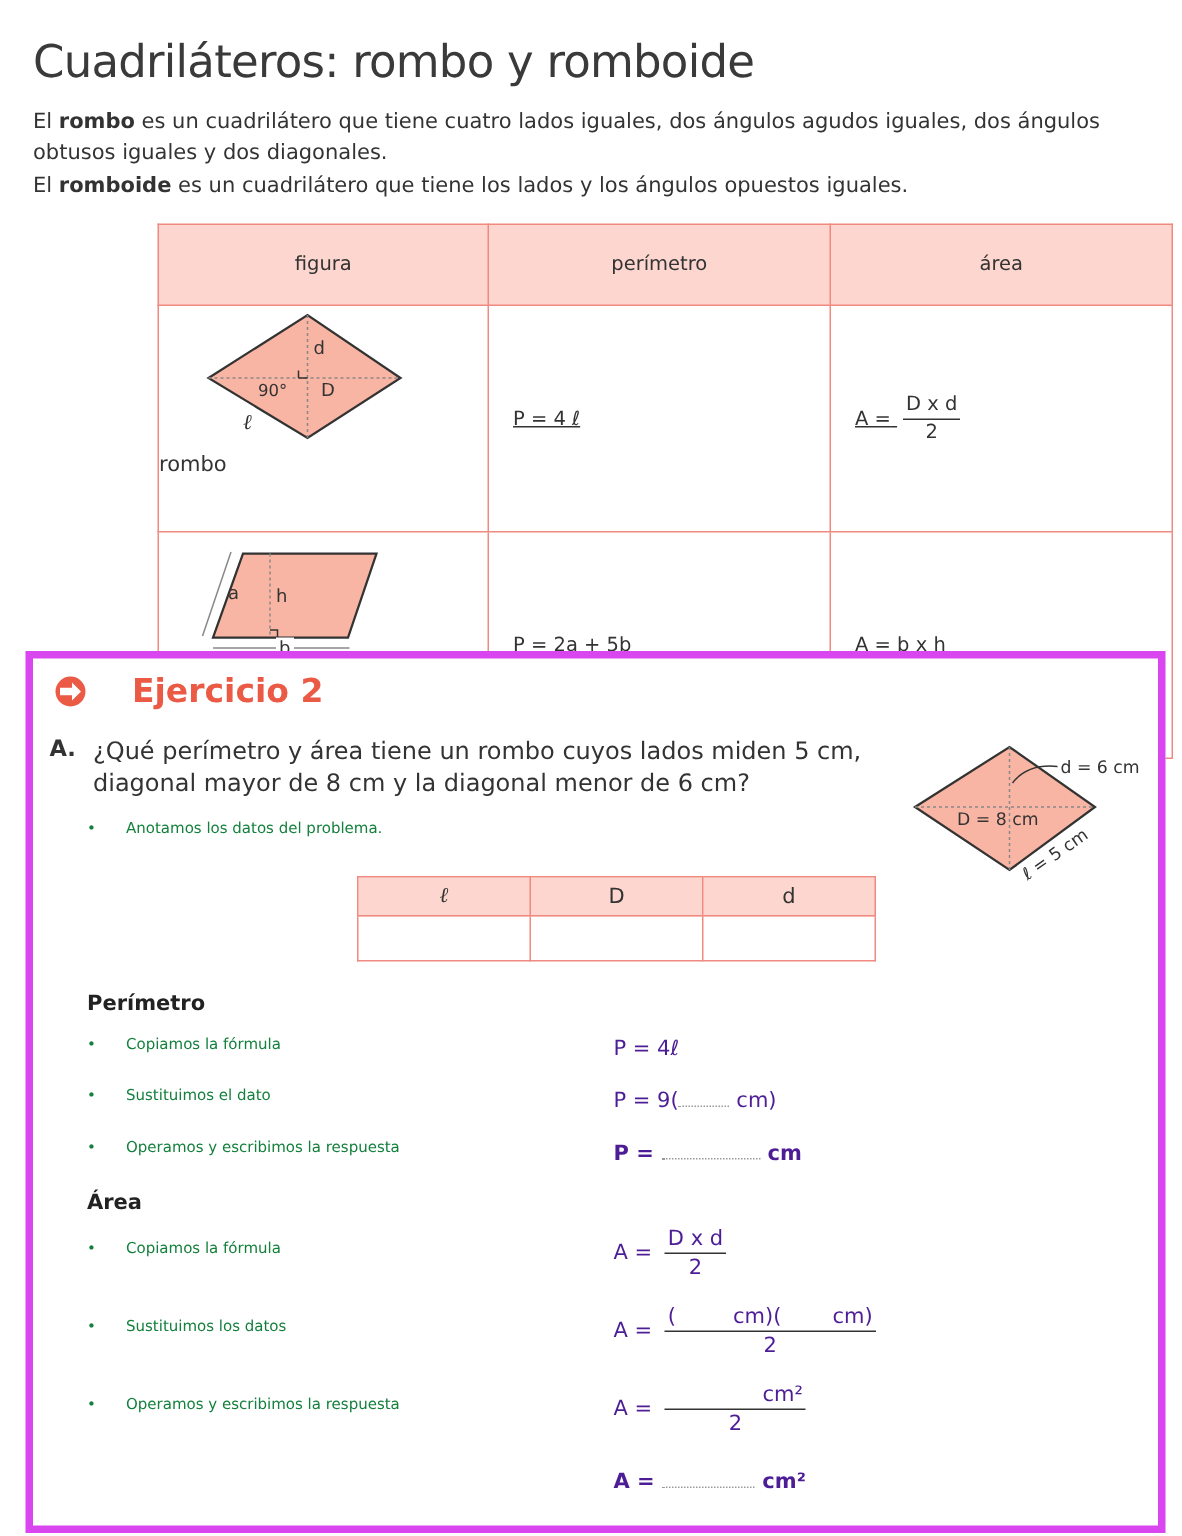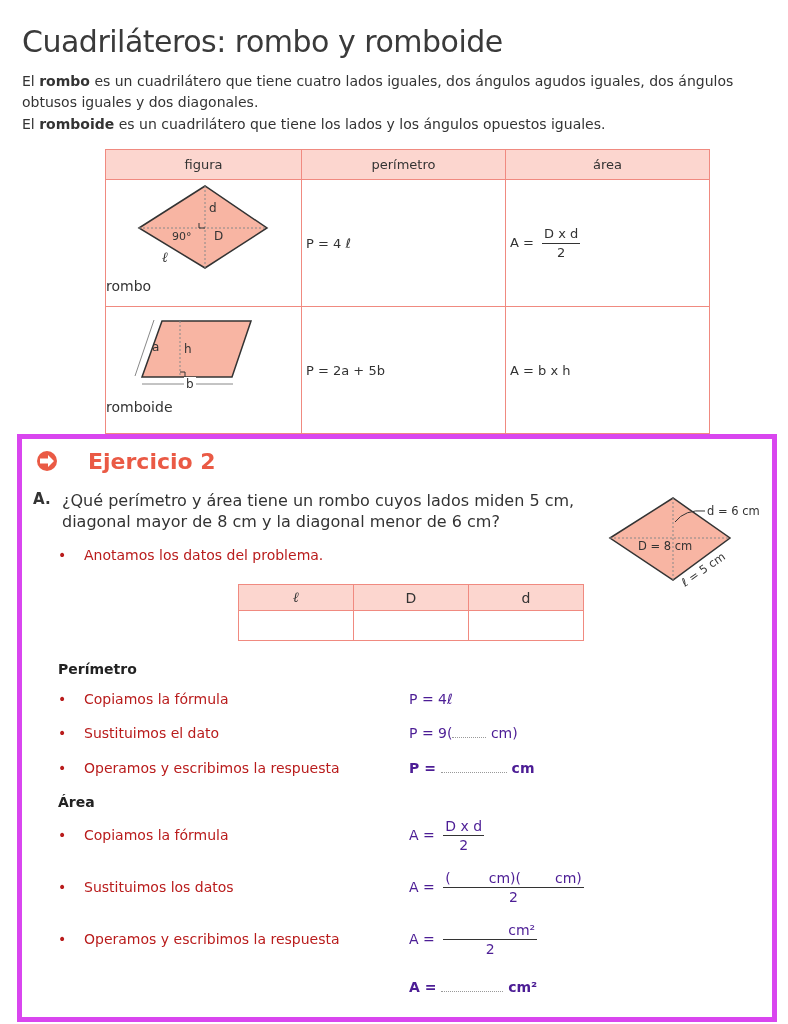--- a/index.html
+++ b/index.html
@@ -2,38 +2,38 @@
 <html><head>
 <meta charset="utf-8">
 <style>
   html, body { margin: 0; padding: 0; background: #ffffff; }
   body { width: 788px; height: 1024px; position: relative; overflow: hidden;
          font-family: "DejaVu Sans", sans-serif; color: #333333; }
   .title { position: absolute; left: 22px; top: 4px; font-size: 30px; color: #3a3a3a; font-weight: normal; letter-spacing: -0.5px; margin-top: 20px; }
   .para { position: absolute; left: 22px; font-size: 14px; line-height: 21px; color: #333; width: 750px; }
   .para b { font-weight: bold; }
   .ref-table { position: absolute; left: 105px; top: 149px; border-collapse: collapse; }
-  .ref-table td, .ref-table th { border: 1.5px solid #f08a80; padding: 4px; font-weight: normal; font-size: 13px; color: #333; }
+  .ref-table td, .ref-table th { border: 1.5px solid #f08a80; padding: 16px; font-weight: normal; font-size: 13px; color: #333; }
   .ref-table th { background: #fcd6cf; height: 21px; }
   .col1 { width: 187px; } .col2 { width: 195px; } .col3 { width: 195px; }
   .row-rombo td { height: 118px; } .row-romboide td { height: 118px; }
   .fig-cell { position: relative; }
   .fig-label { position: absolute; left: 0; right: 0; font-size: 14px; }
-  .formula { font-size: 14px; }
+  .formula { font-size: 14px; text-decoration: underline; }
   .frac { display: inline-flex; flex-direction: column; align-items: center; vertical-align: middle; margin-left: 4px; }
   .frac .num { border-bottom: 1px solid #333; padding: 0 2px; line-height: 18px; }
   .frac .den { line-height: 18px; }
   .ell { font-family: "DejaVu Serif", serif; font-style: italic; }
   .exercise-box { position: absolute; left: 17px; top: 434px; width: 750px; height: 578px;
                   border: 5px solid #d946ef; background: #fff; }
   .ex-icon { position: absolute; left: 14px; top: 11px; width: 22px; height: 22px; }
   .ex-title { position: absolute; left: 66px; top: 10px; font-size: 22px; font-weight: bold; color: #ea5a45; }
   .q-letter { position: absolute; left: 11px; top: 51px; font-weight: bold; font-size: 15px; }
   .q-text { position: absolute; left: 40px; top: 51px; font-size: 16px; line-height: 21px; width: 560px; color: #333; }
-  .bullet-row { position: absolute; left: 36px; font-size: 14px; color: #b91c1c; }
+  .bullet-row { position: absolute; left: 36px; font-size: 10px; color: #15803d; }
   .bullet-row .dot { display: inline-block; width: 26px; }
   .rhombus-fig { position: absolute; left: 583px; top: 55px; }
   .data-table { position: absolute; left: 216px; top: 145px; border-collapse: collapse; }
   .data-table td, .data-table th { border: 1.5px solid #f08a80; width: 112px; text-align: center; font-weight: normal; font-size: 14px; color: #333; }
   .data-table th { background: #fcd6cf; height: 23px; }
   .data-table td { height: 27px; }
   .section-head { position: absolute; left: 36px; font-size: 14px; font-weight: bold; color: #222; }
   .math { position: absolute; left: 387px; font-size: 14px; color: #4c1d95; }
   .blank { display: inline-block; border-bottom: 1px dotted #999; height: 12px; vertical-align: baseline; }
   .bold { font-weight: bold; }

